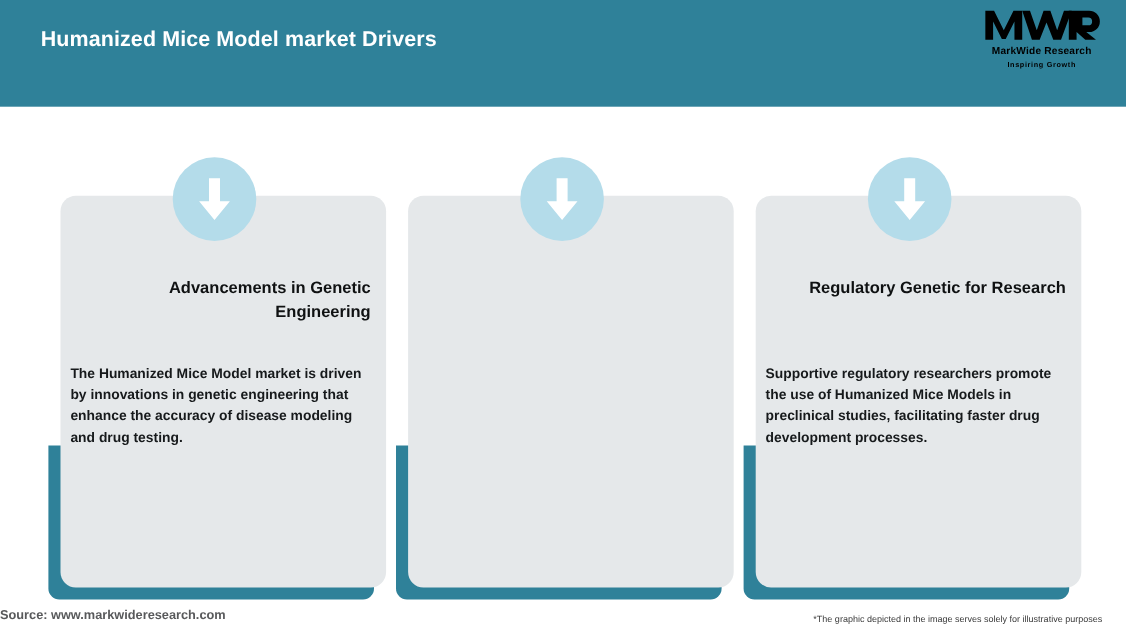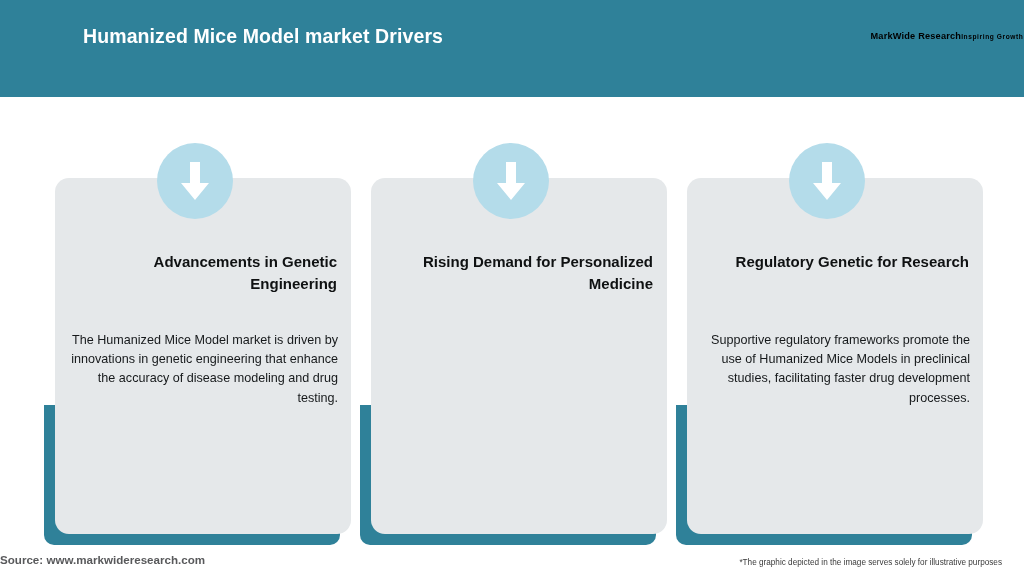--- a/index.html
+++ b/index.html
@@ -32,34 +32,33 @@
 
   .header-title {
     position: absolute;
     left: 37px;
     top: 25px;
     font-size: 19.5px;
     font-weight: bold;
     color: #ffffff;
     letter-spacing: 0.1px;
     white-space: nowrap;
-    margin-left: 46px;
   }
 
   
   .logo {
     position: absolute;
     right: 18px;
     top: 8px;
     width: 118px;
     height: 56px;
     display: flex;
-    flex-direction: row;
+    flex-direction: column;
     align-items: center;
-    justify-content: center;
+    justify-content: space-between;
   }
   .logo-mark {
     height: 30px;
     display: block;
   }
   .logo-name {
     font-size: 9.2px;
     font-weight: bold;
     color: #000000;
     letter-spacing: 0.2px;
@@ -135,23 +134,23 @@
     font-weight: bold;
     color: #0f1112;
     line-height: 22px;
   }
 
   .card-body {
     position: absolute;
     left: 27px;
     top: 188px;
     width: 274px;
-    text-align: right;
+    text-align: left;
     font-size: 12.6px;
-    font-weight: normal;
+    font-weight: bold;
     color: #16191b;
     line-height: 19.2px;
   }
 
   
   .footer-source {
     position: absolute;
     left: 0;
     top: 553px;
     width: 1024px;
@@ -207,31 +206,30 @@
   </div>
 
   <div class="card card-2">
     <div class="card-frame"></div>
     <div class="card-panel"></div>
     <div class="card-badge">
       <svg width="34" height="42" viewBox="0 0 34 42">
         <polygon fill="#ffffff" points="12,2 22,2 22,23 31,23 17,40 3,23 12,23"></polygon>
       </svg>
     </div>
-    <div class="card-heading">Rising Demand for Personalized Medicine</div>
   </div>
 
   <div class="card card-3">
     <div class="card-frame"></div>
     <div class="card-panel"></div>
     <div class="card-badge">
       <svg width="34" height="42" viewBox="0 0 34 42">
         <polygon fill="#ffffff" points="12,2 22,2 22,23 31,23 17,40 3,23 12,23"></polygon>
       </svg>
     </div>
     <div class="card-heading">Regulatory Genetic for Research</div>
-    <div class="card-body">Supportive regulatory frameworks promote the use of Humanized Mice Models in preclinical studies, facilitating faster drug development processes.</div>
+    <div class="card-body">Supportive regulatory researchers promote the use of Humanized Mice Models in preclinical studies, facilitating faster drug development processes.</div>
   </div>
 
   <div class="footer-source">Source: www.markwideresearch.com</div>
   <div class="footer-disclaimer">*The graphic depicted in the image serves solely for illustrative purposes</div>
 
 </div>
 
 </body></html>

